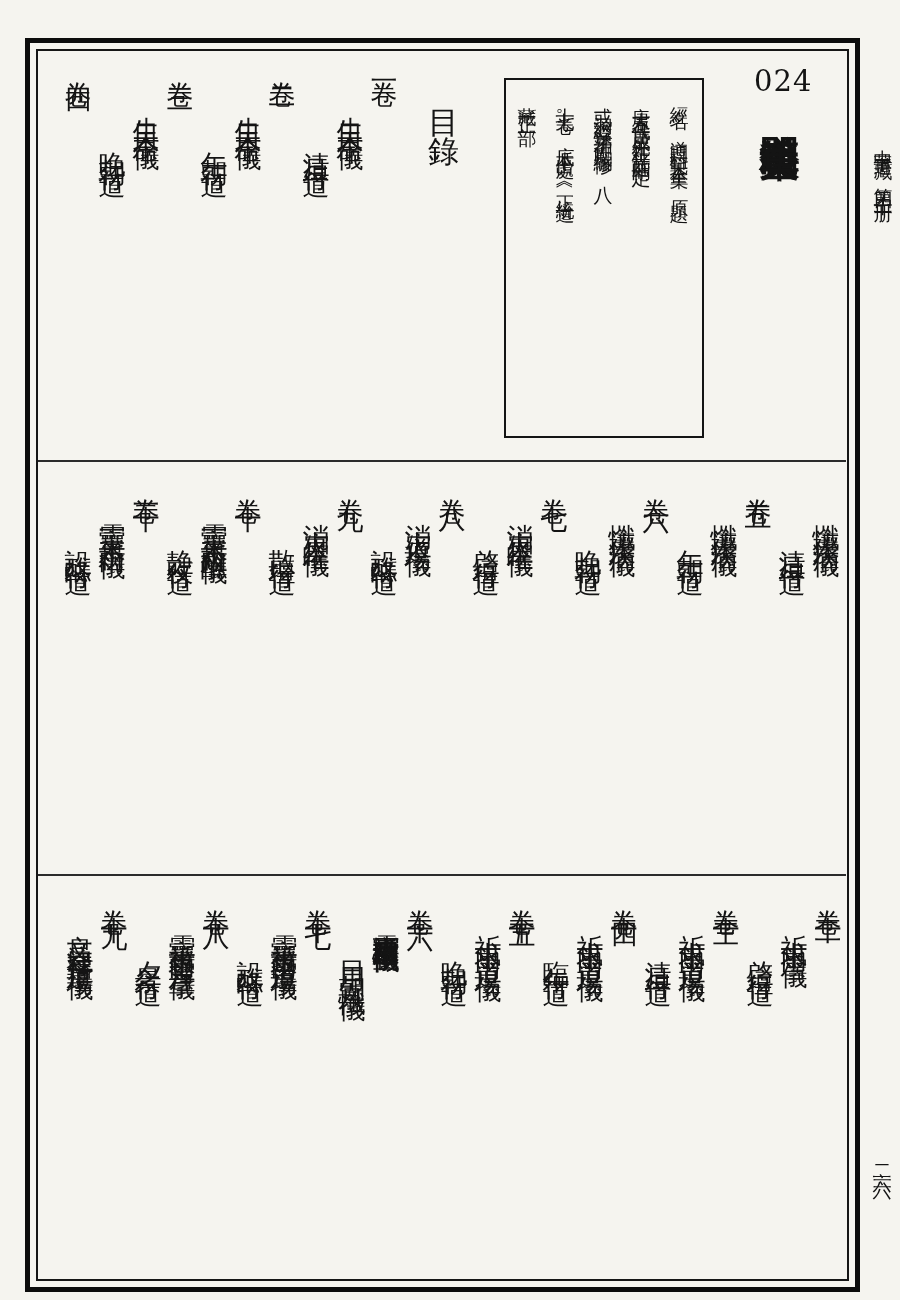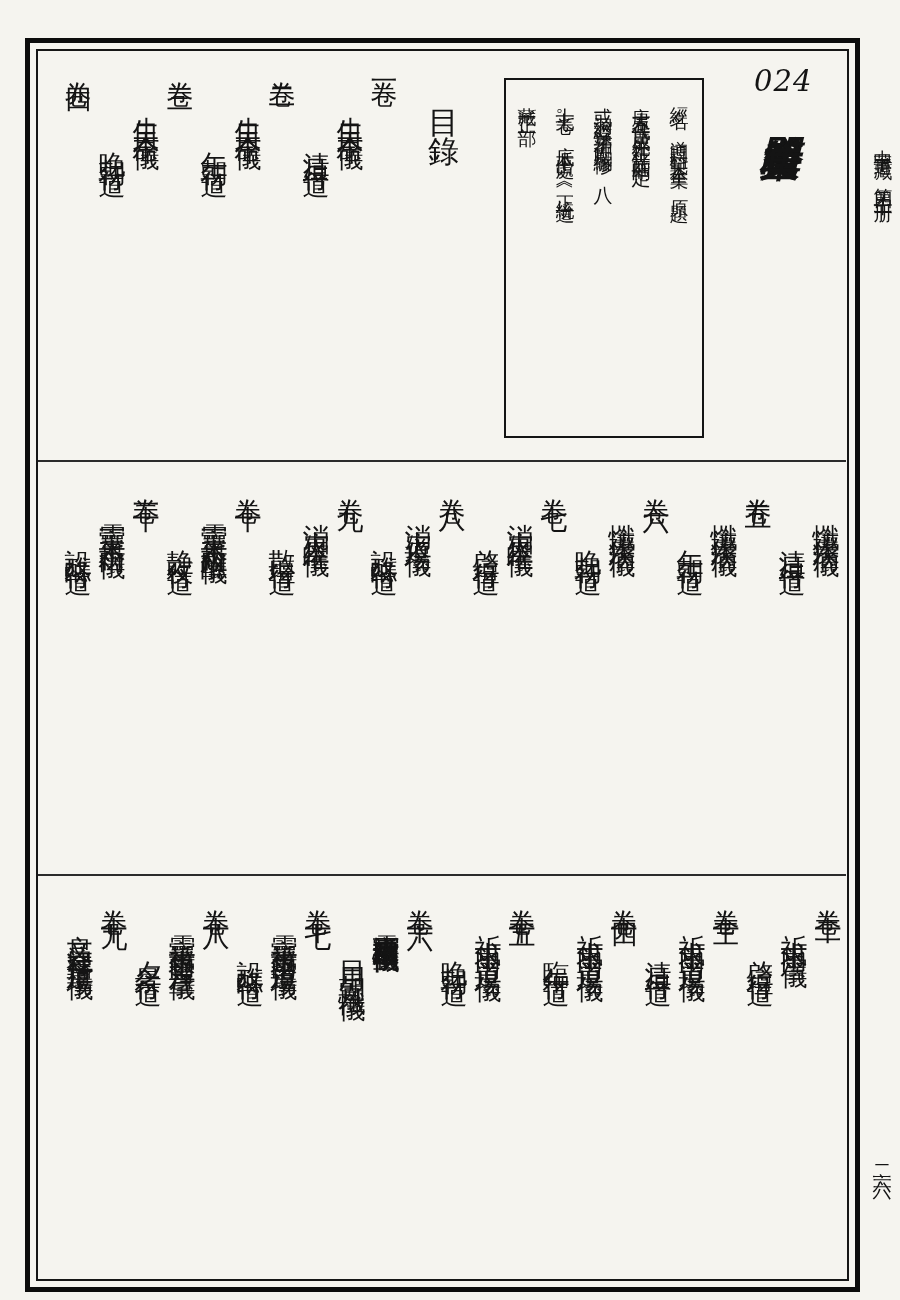--- a/index.html
+++ b/index.html
@@ -29,21 +29,21 @@
     font-size:19px; letter-spacing:4px; line-height:22px;
   }
   .page-number {
     position:absolute; top:1150px; right:7px;
     writing-mode:vertical-rl;
     font-size:19px; letter-spacing:7px; line-height:22px;
   }
   
   .title-block {
     position:absolute; top:64px; right:96px;
-    width:50px; text-align:center;font-style:italic;
+    width:50px; text-align:center;
   }
   .serial {
     font-size:29px; letter-spacing:1px;
     font-family:"DejaVu Serif",serif;
   }
   .book-title {
     writing-mode:vertical-rl;
     font-size:40px; font-weight:700;
     letter-spacing:1px; line-height:44px;
     margin:6px auto 0;

